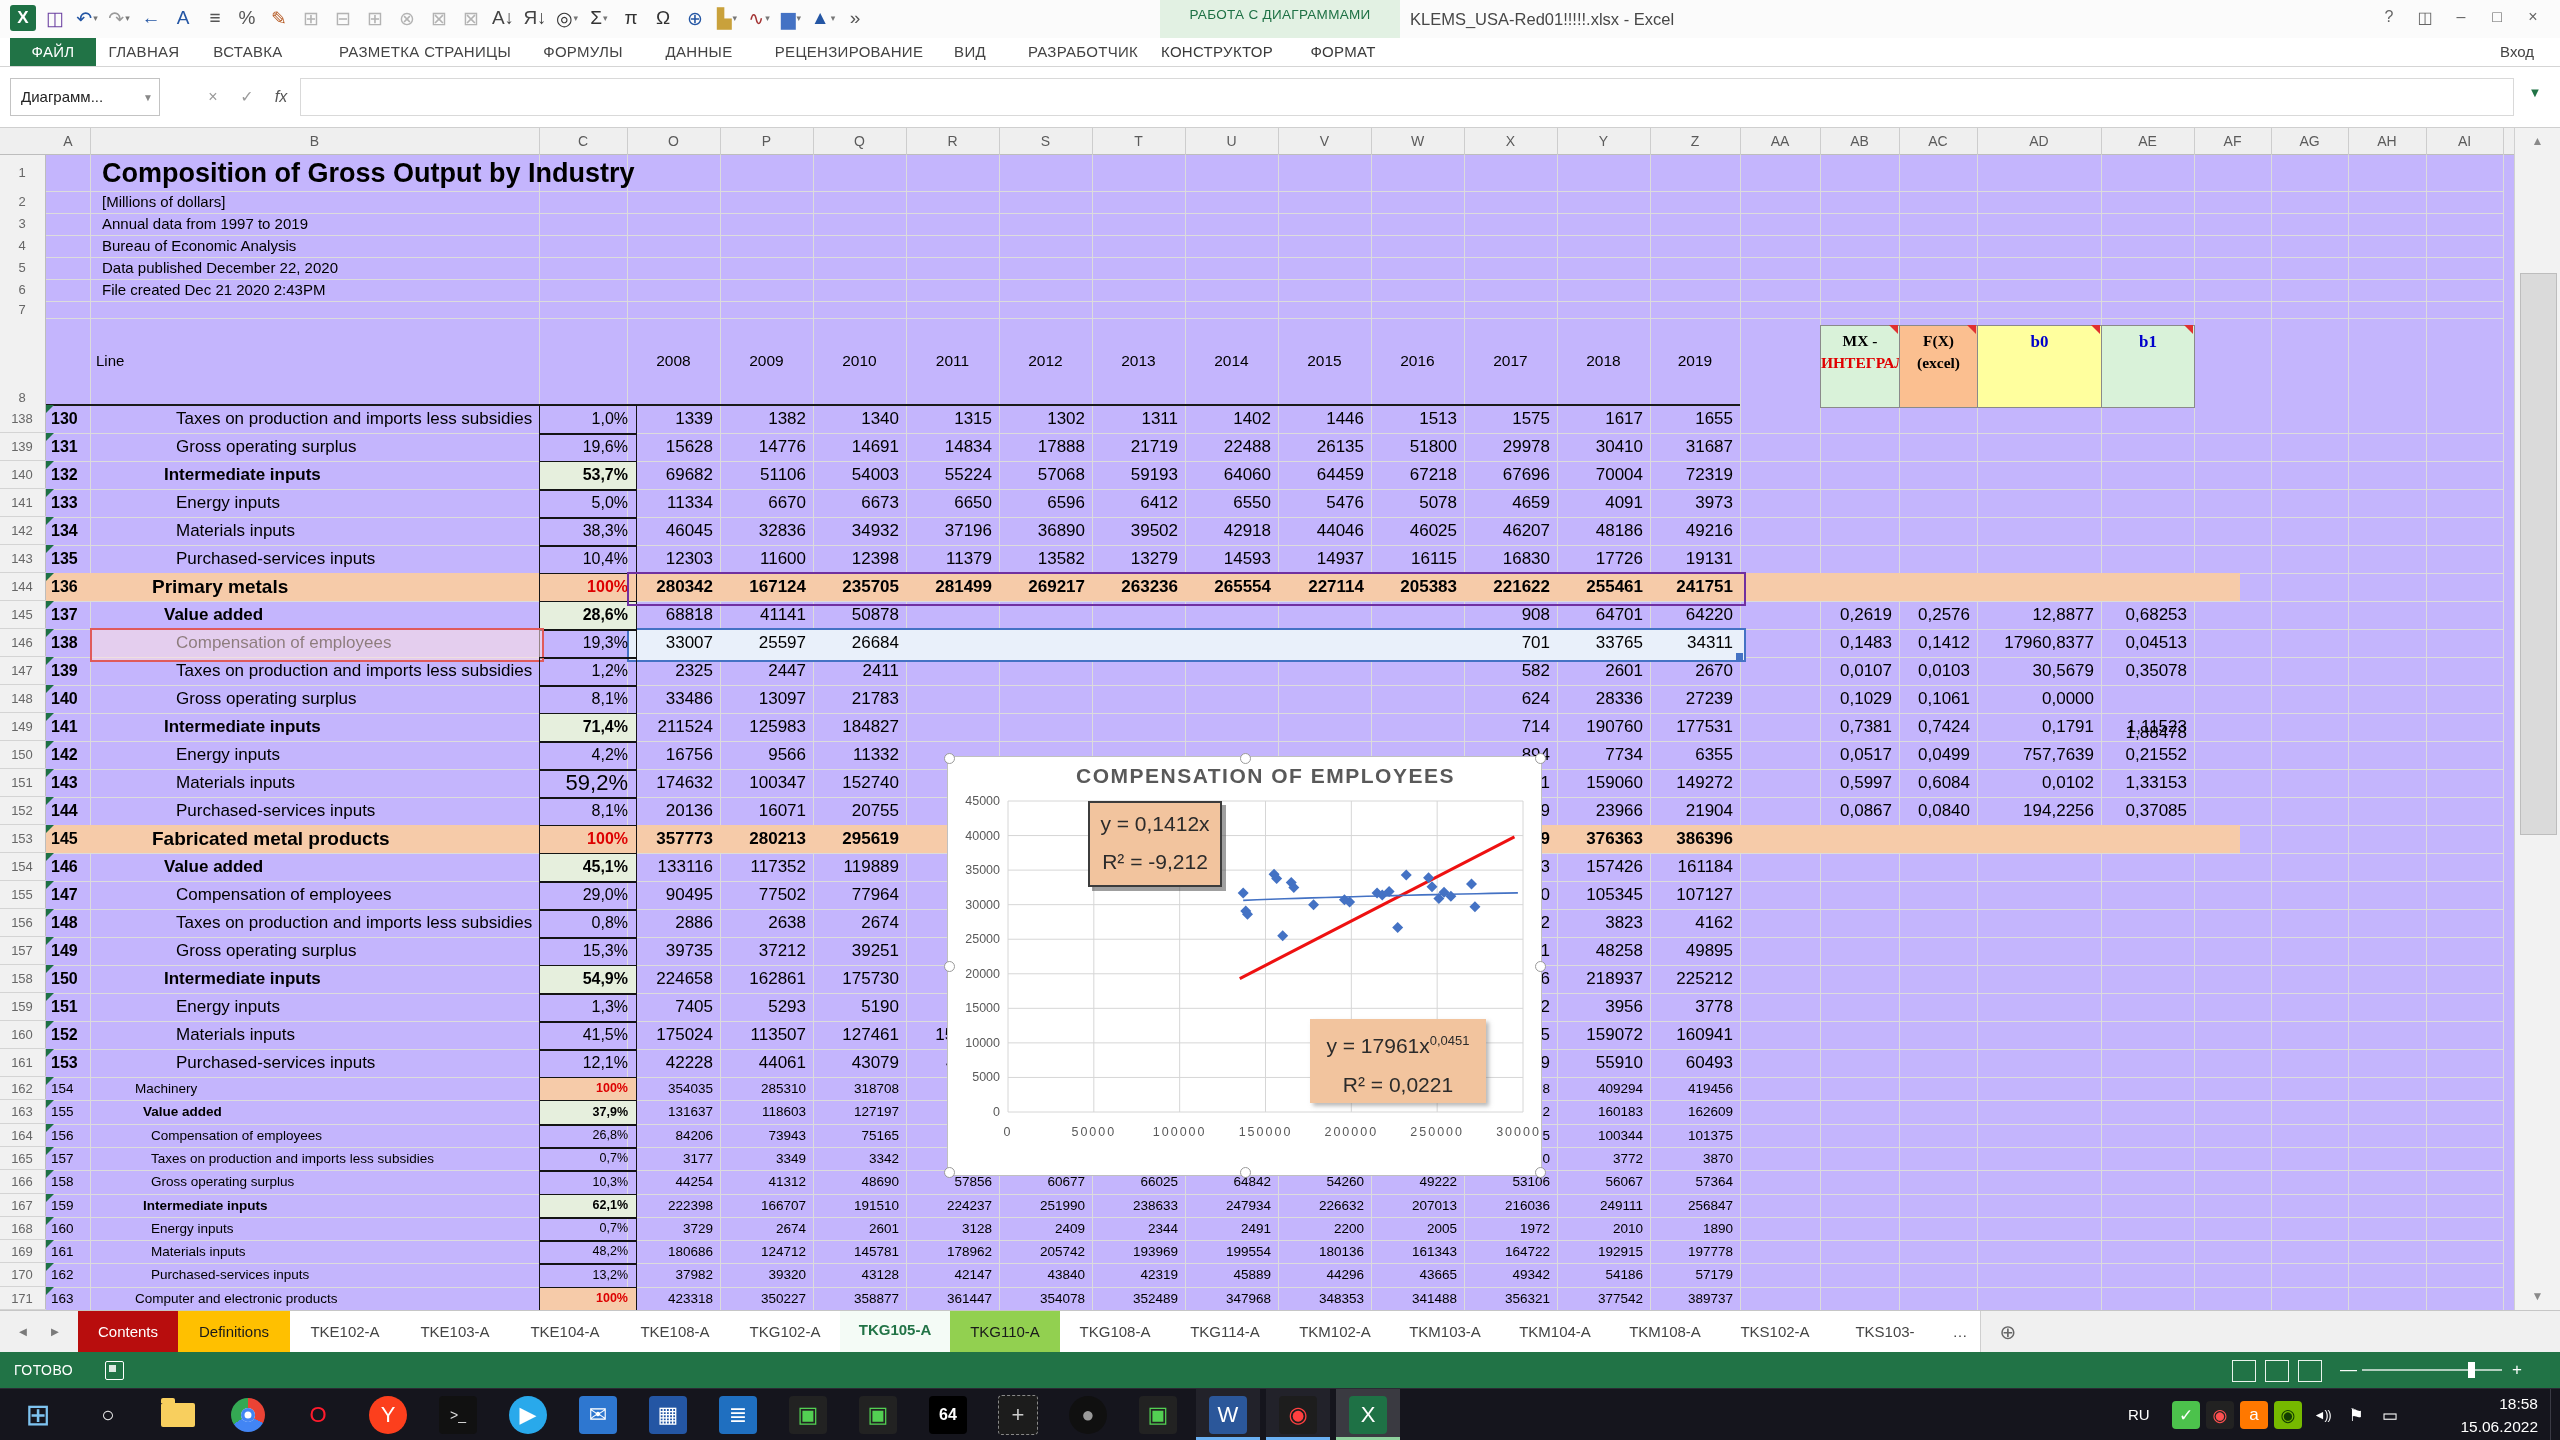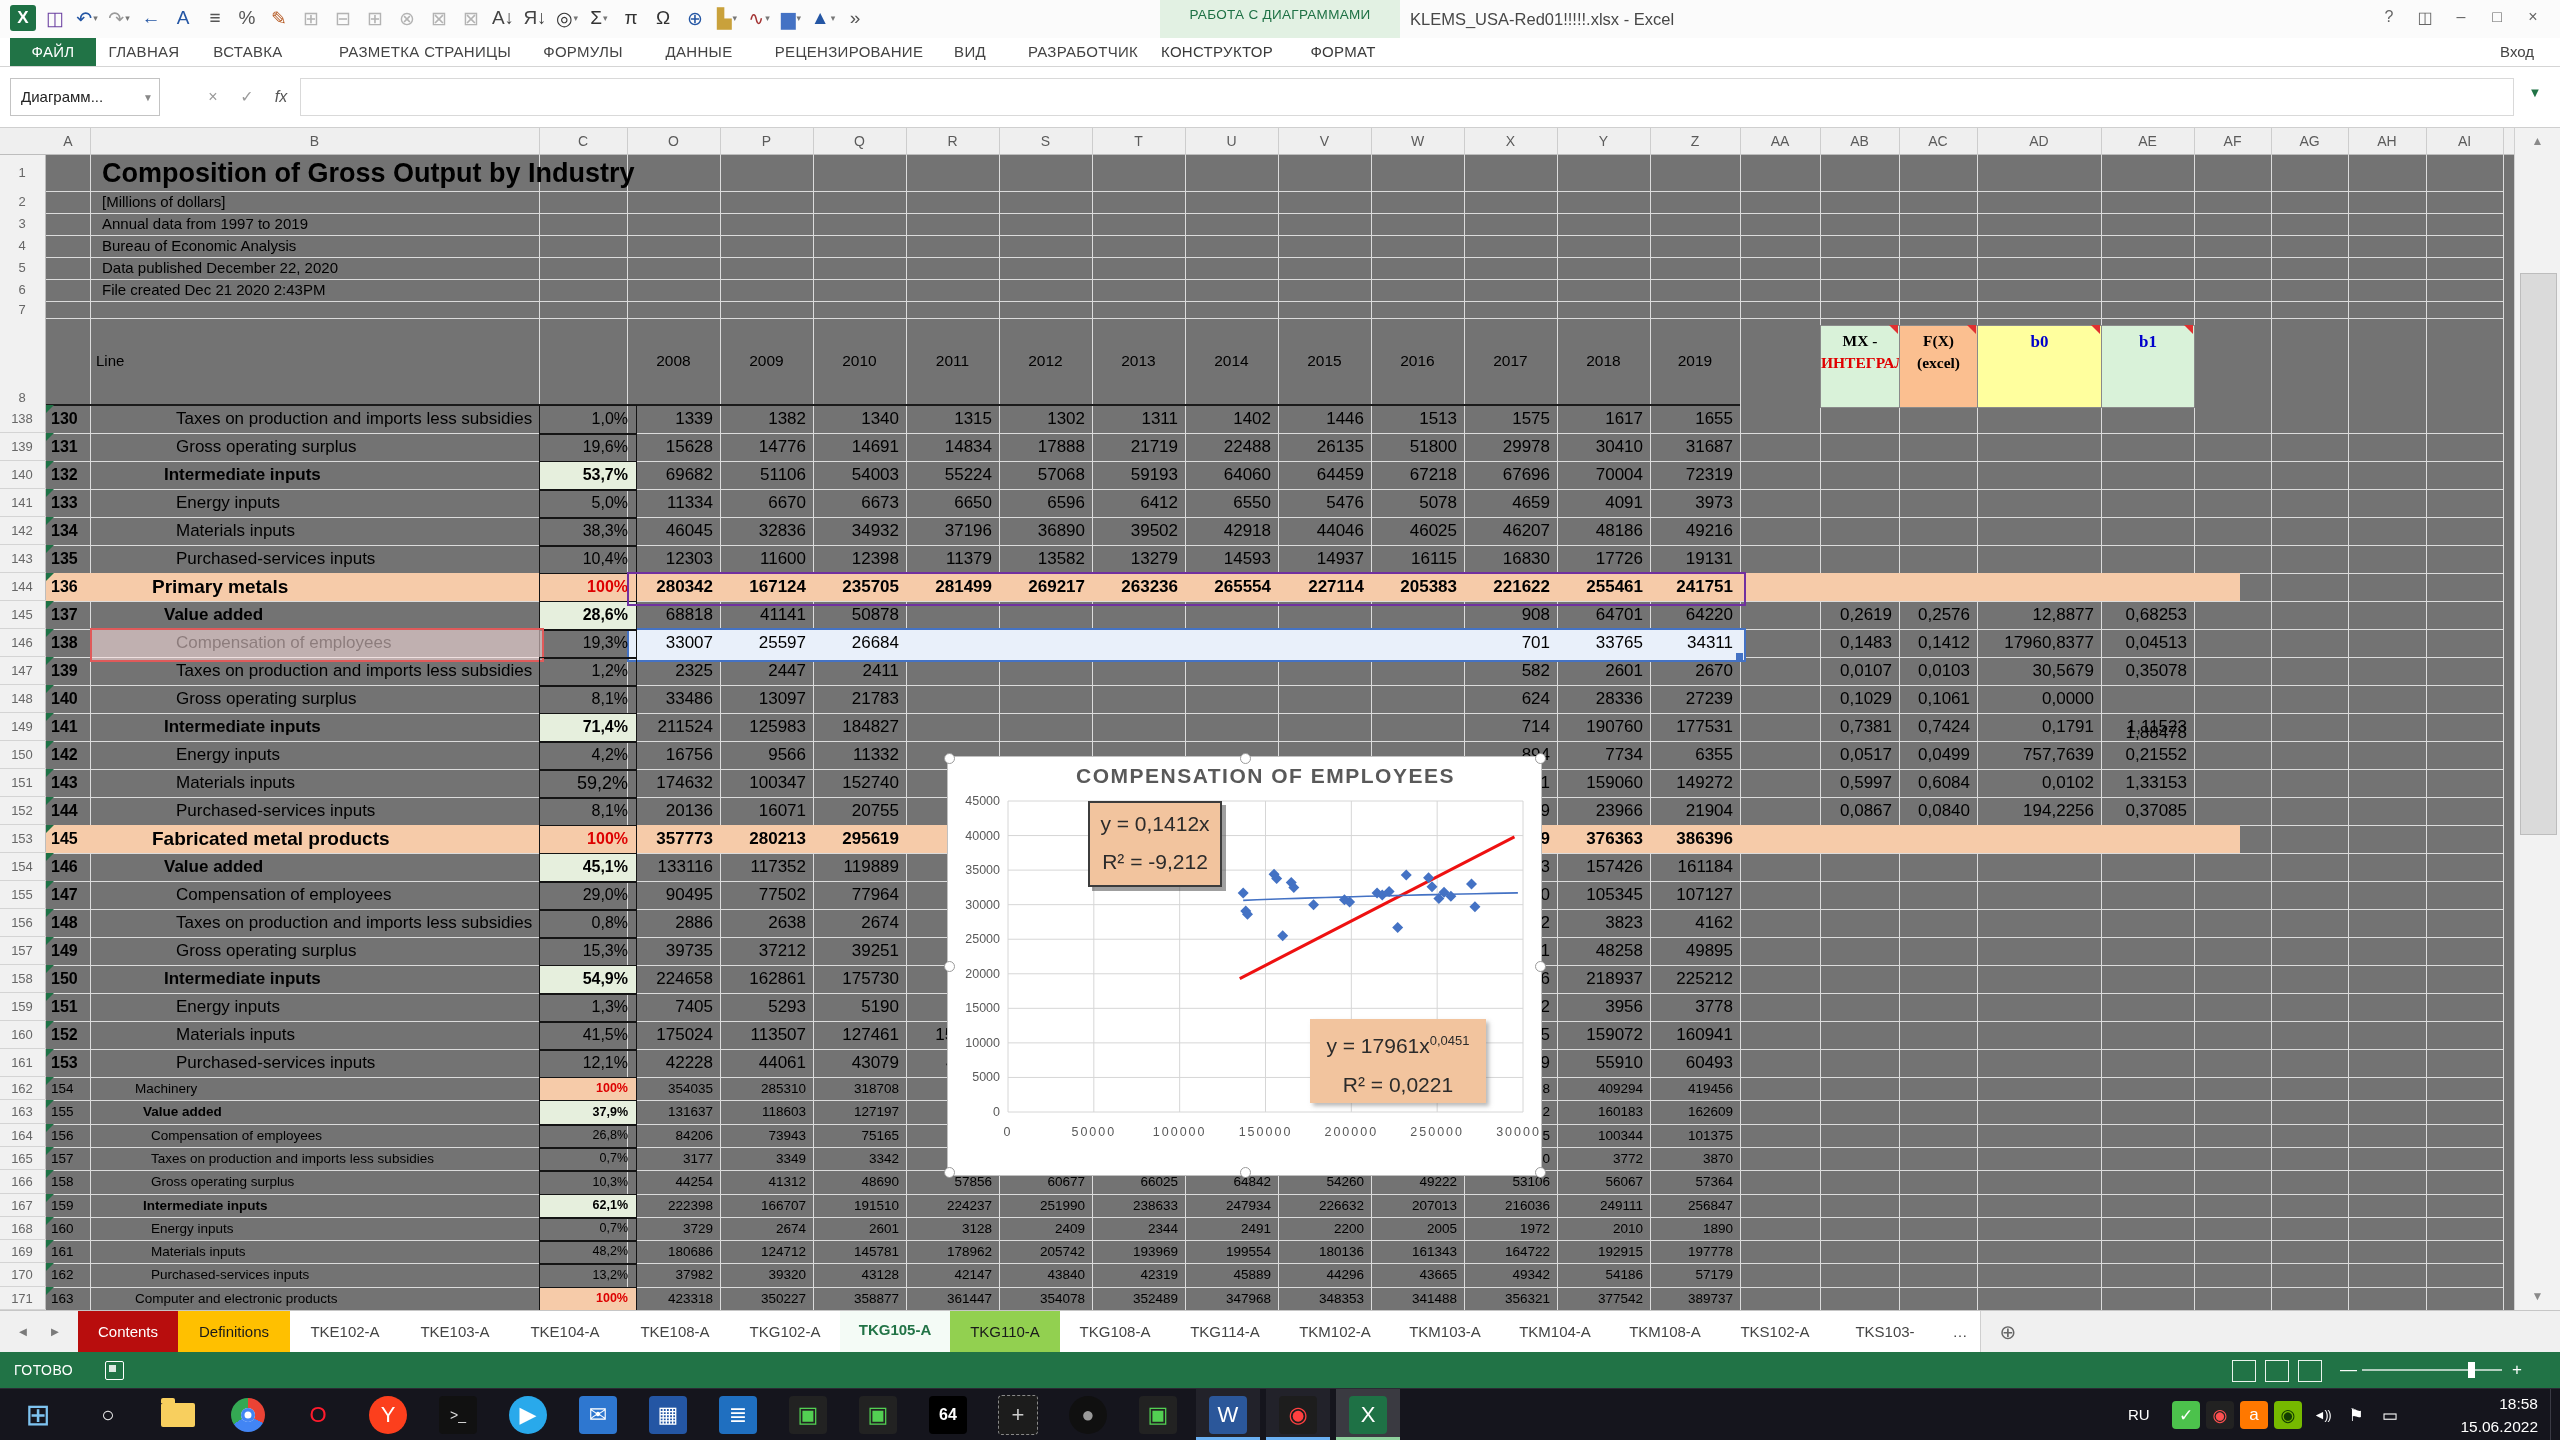--- a/index.html
+++ b/index.html
@@ -37,21 +37,21 @@
   #fxfield{left:300px;top:11px;width:2214px;height:38px;border:1px solid #d9d9d9;background:#fff;}
   #fb-chev{left:2522px;top:18px;width:26px;height:26px;color:#217346;font-size:13px;text-align:center;}
   
   #colheads{left:0;top:128px;width:2514px;height:27px;background:#efefef;border-bottom:1px solid #bdbdbd;}
   .colhead{position:absolute;top:0;height:27px;border-right:1px solid #cdcdcd;color:#5b5b5b;
            font-size:14px;text-align:center;line-height:26px;}
   #cornercell{left:0;top:128px;width:46px;height:27px;background:#efefef;border-right:1px solid #bdbdbd;border-bottom:1px solid #bdbdbd;}
   #cornercell:after{content:"";position:absolute;right:2px;bottom:2px;border-left:14px solid transparent;border-bottom:14px solid #c9c9c9;}
   #gutter{left:0;top:155px;width:46px;height:1155px;background:#f1f1f1;border-right:1px solid #bdbdbd;}
   .rownum{position:absolute;left:0;width:44px;color:#676767;font-size:13px;text-align:center;}
-  #grid{left:46px;top:155px;width:2468px;height:1155px;background:#737373;overflow:hidden;}
+  #grid{left:46px;top:155px;width:2468px;height:1155px;background:#c4b5fd;overflow:hidden;}
   .vline{position:absolute;top:0;width:1px;height:1155px;background:#dcdcdc;}
   .hline{position:absolute;left:0;width:2457px;height:1px;background:#dcdcdc;}
   .cell{position:absolute;white-space:nowrap;overflow:hidden;color:#000;}
   .rt{text-align:right;}
   .info-text{font-size:15px;color:#000;padding-left:12px;}
   .big-num{font-size:17px;}
   .sm-num{font-size:13.5px;}
   .pctcell{border:1.6px solid #141414;text-align:right;padding-right:8px;}
   .grnbg{background:#e6efdd;font-weight:bold;}
   .orgbg{background:#f6cba9;color:#dd0000;font-weight:bold;}
@@ -580,21 +580,21 @@
       <div class="cell rt nowrap z2 big-num" style="left: 1418px; top: 586px; width: 86px; height: 28px; line-height: 28px;">894</div>
       <div class="cell rt nowrap z2 big-num" style="left: 1511px; top: 586px; width: 86px; height: 28px; line-height: 28px;">7734</div>
       <div class="cell rt nowrap z2 big-num" style="left: 1604px; top: 586px; width: 83px; height: 28px; line-height: 28px;">6355</div>
       <div class="cell rt nowrap z2 big-num" style="left: 1774px; top: 586px; width: 72px; height: 28px; line-height: 28px;">0,0517</div>
       <div class="cell rt nowrap z2 big-num" style="left: 1853px; top: 586px; width: 71px; height: 28px; line-height: 28px;">0,0499</div>
       <div class="cell rt nowrap z2 big-num" style="left: 1931px; top: 586px; width: 117px; height: 28px; line-height: 28px;">757,7639</div>
       <div class="cell rt nowrap z2 big-num" style="left: 2055px; top: 586px; width: 86px; height: 28px; line-height: 28px;">0,21552</div>
       <div class="cell nowrap" style="left: 0px; top: 614px; width: 44px; height: 28px; line-height: 28px; padding-left: 5px; font-size: 16px; font-weight: 600;">143</div>
       <div class="tri-green" style="left: 0px; top: 614px;"></div>
       <div class="cell nowrap z2" style="left: 44px; top: 614px; width: 449px; height: 28px; line-height: 28px; padding-left: 86px; font-size: 17px;">Materials inputs</div>
-      <div class="cell pctcell nowrap z2" style="left: 493px; top: 614px; width: 88px; height: 28px; line-height: 26px; font-size: 18px;">59,2%</div>
+      <div class="cell pctcell nowrap z2" style="left: 493px; top: 614px; width: 88px; height: 28px; line-height: 26px; font-size: 22px;">59,2%</div>
       <div class="cell rt nowrap z2 big-num" style="left: 581px; top: 614px; width: 86px; height: 28px; line-height: 28px;">174632</div>
       <div class="cell rt nowrap z2 big-num" style="left: 674px; top: 614px; width: 86px; height: 28px; line-height: 28px;">100347</div>
       <div class="cell rt nowrap z2 big-num" style="left: 767px; top: 614px; width: 86px; height: 28px; line-height: 28px;">152740</div>
       <div class="cell rt nowrap z2 big-num" style="left: 1418px; top: 614px; width: 86px; height: 28px; line-height: 28px;">431</div>
       <div class="cell rt nowrap z2 big-num" style="left: 1511px; top: 614px; width: 86px; height: 28px; line-height: 28px;">159060</div>
       <div class="cell rt nowrap z2 big-num" style="left: 1604px; top: 614px; width: 83px; height: 28px; line-height: 28px;">149272</div>
       <div class="cell rt nowrap z2 big-num" style="left: 1774px; top: 614px; width: 72px; height: 28px; line-height: 28px;">0,5997</div>
       <div class="cell rt nowrap z2 big-num" style="left: 1853px; top: 614px; width: 71px; height: 28px; line-height: 28px;">0,6084</div>
       <div class="cell rt nowrap z2 big-num" style="left: 1931px; top: 614px; width: 117px; height: 28px; line-height: 28px;">0,0102</div>
       <div class="cell rt nowrap z2 big-num" style="left: 2055px; top: 614px; width: 86px; height: 28px; line-height: 28px;">1,33153</div>

